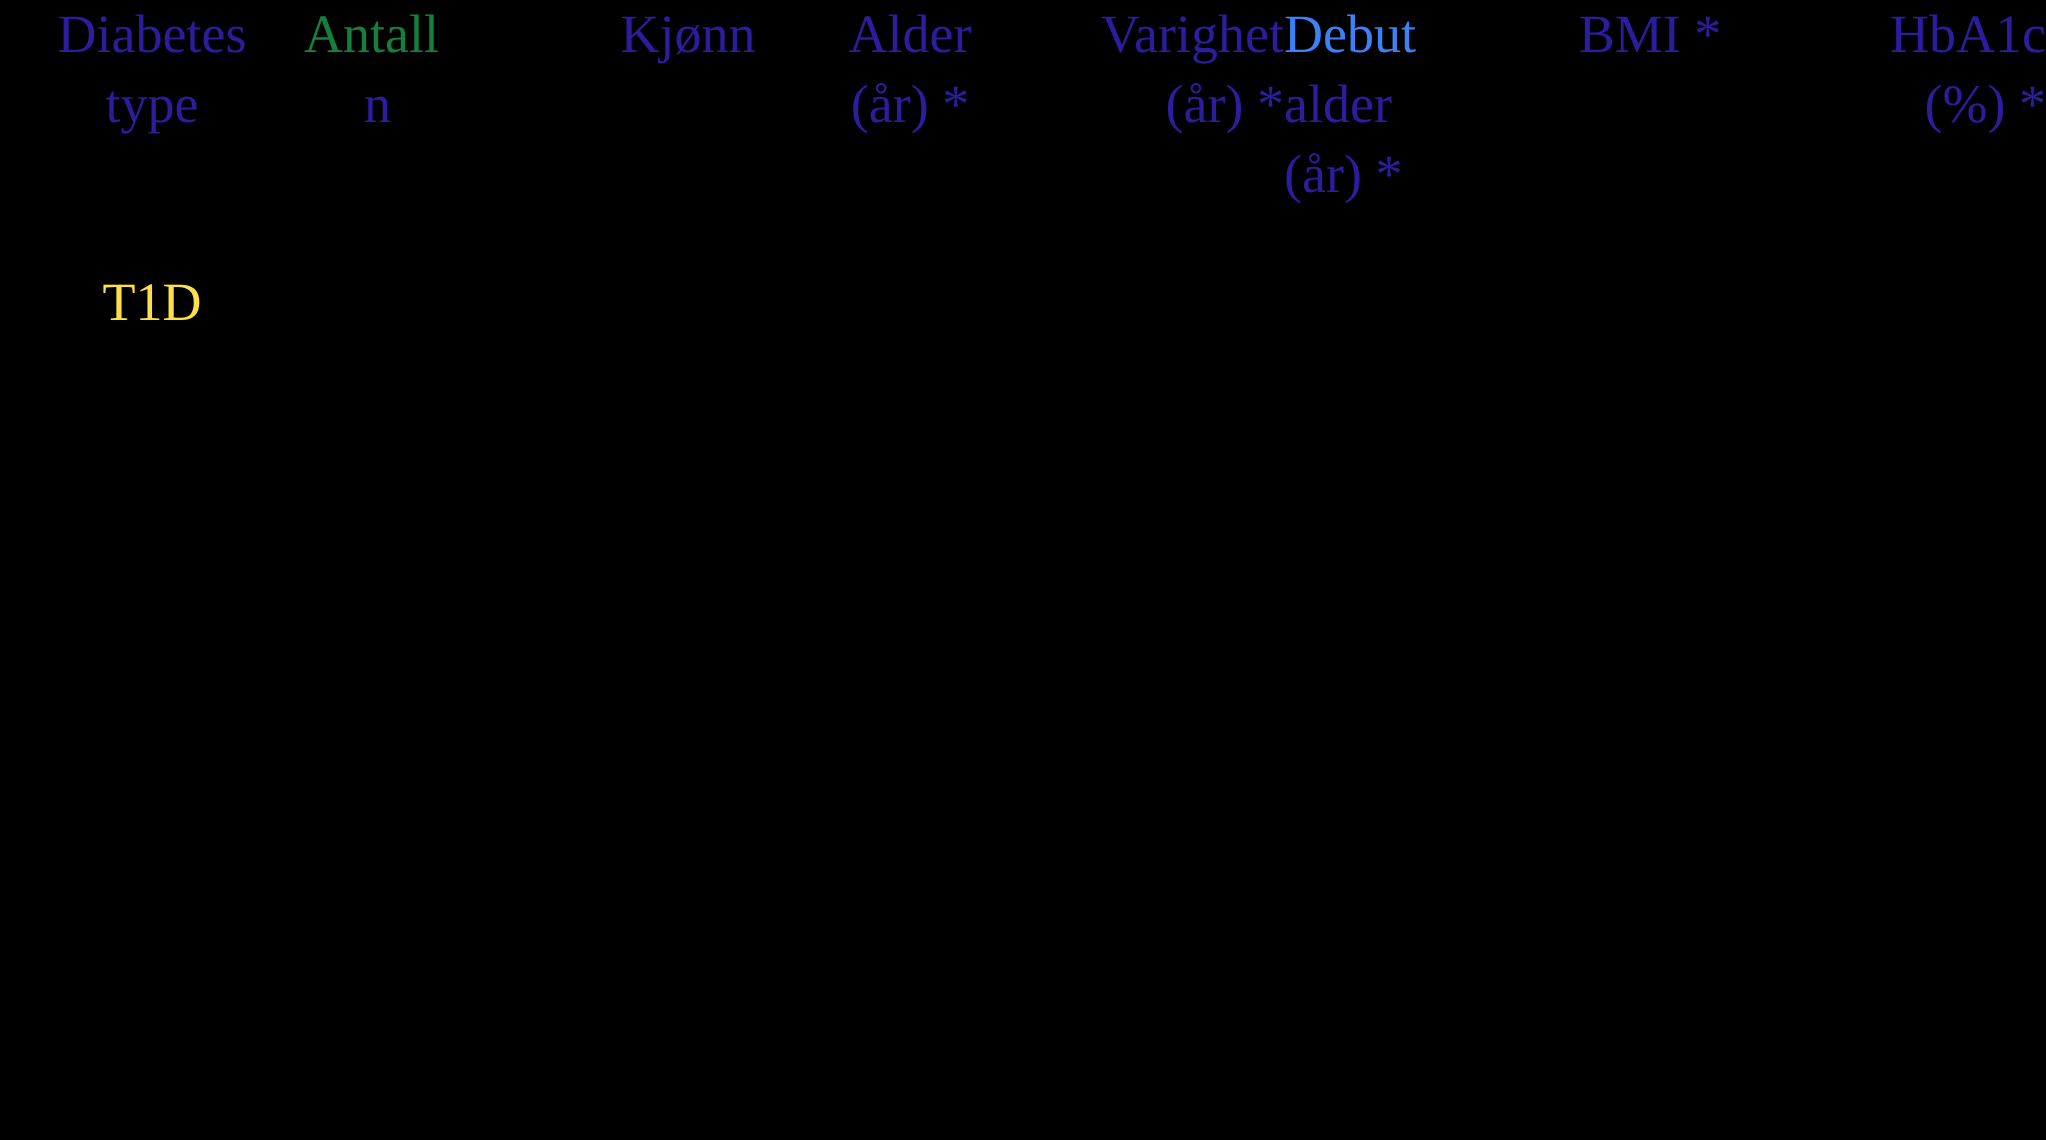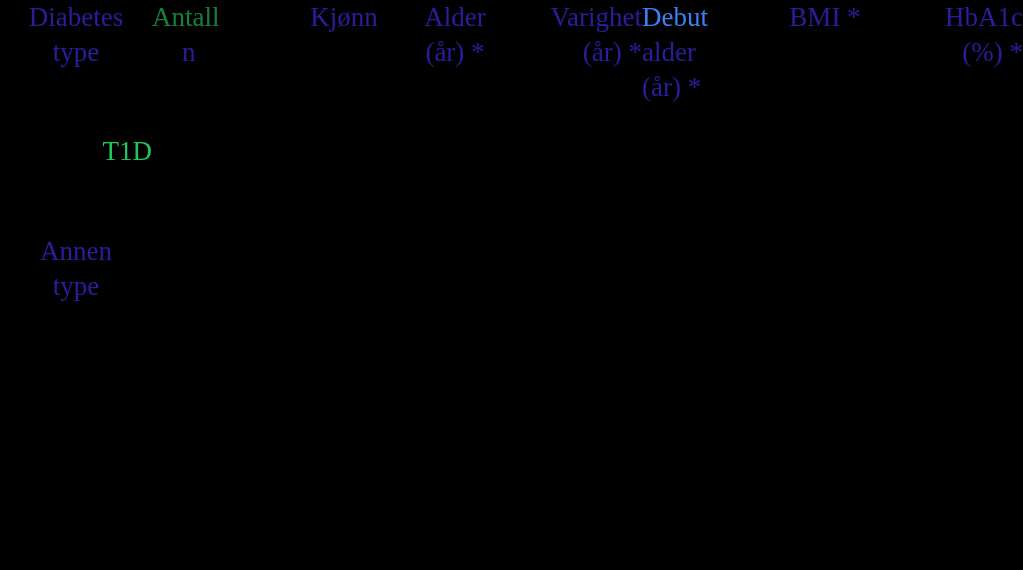--- a/index.html
+++ b/index.html
@@ -138,44 +138,31 @@
           <span class="hdr-line" style="color: rgb(43, 29, 158);">(%) *</span>
         </th>
 
       </tr>
     </thead>
 
     <tbody>
 
       <tr class="r-t1d">
         <td class="col-type" style="color: rgb(43, 29, 158);">
-          <span class="rowlabel" style="color: #22c55e; text-align: right;">T1D</span>
+          <span class="rowlabel" style="color: #fde047;">T1D</span>
           <span class="rowlabel-line2" style="color: rgb(43, 29, 158);"></span>
         </td>
         <td class="col-antall empty-cell" style="color: rgb(43, 29, 158);"></td>
         <td class="col-kjonn empty-cell" style="color: rgb(43, 29, 158);"></td>
         <td class="col-alder empty-cell" style="color: rgb(43, 29, 158);"></td>
         <td class="col-varighet empty-cell" style="color: rgb(43, 29, 158);"></td>
         <td class="col-debut empty-cell" style="color: rgb(43, 29, 158);"></td>
         <td class="col-bmi empty-cell" style="color: rgb(43, 29, 158);"></td>
         <td class="col-hba1c empty-cell" style="color: rgb(43, 29, 158);"></td>
       </tr>
 
 
 
-      <tr class="r-annen">
-        <td class="col-type" style="color: rgb(43, 29, 158);">
-          <span class="rowlabel" style="color: rgb(43, 29, 158);">Annen</span>
-          <span class="rowlabel-line2" style="color: rgb(43, 29, 158);">type</span>
-        </td>
-        <td class="col-antall empty-cell" style="color: rgb(43, 29, 158);"></td>
-        <td class="col-kjonn empty-cell" style="color: rgb(43, 29, 158);"></td>
-        <td class="col-alder empty-cell" style="color: rgb(43, 29, 158);"></td>
-        <td class="col-varighet empty-cell" style="color: rgb(43, 29, 158);"></td>
-        <td class="col-debut empty-cell" style="color: rgb(43, 29, 158);"></td>
-        <td class="col-bmi empty-cell" style="color: rgb(43, 29, 158);"></td>
-        <td class="col-hba1c empty-cell" style="color: rgb(43, 29, 158);"></td>
-      </tr>
 
     </tbody>
   </table>
 
 </div>
 
 </body></html>

